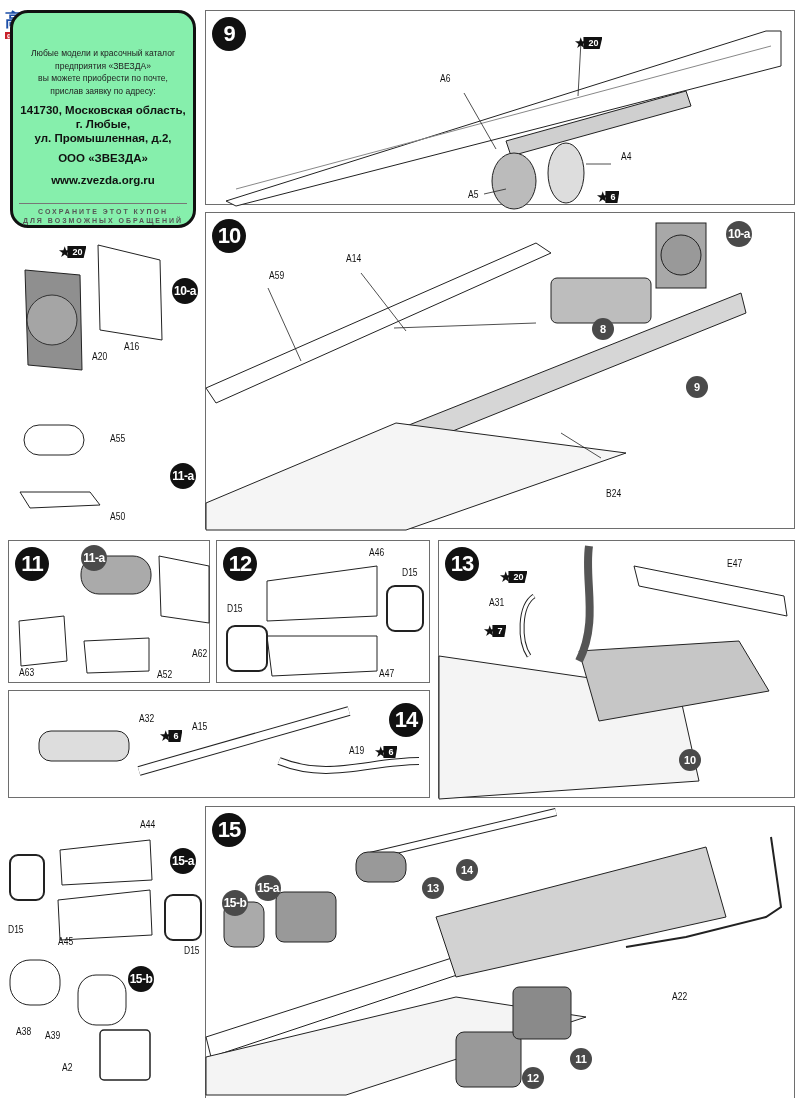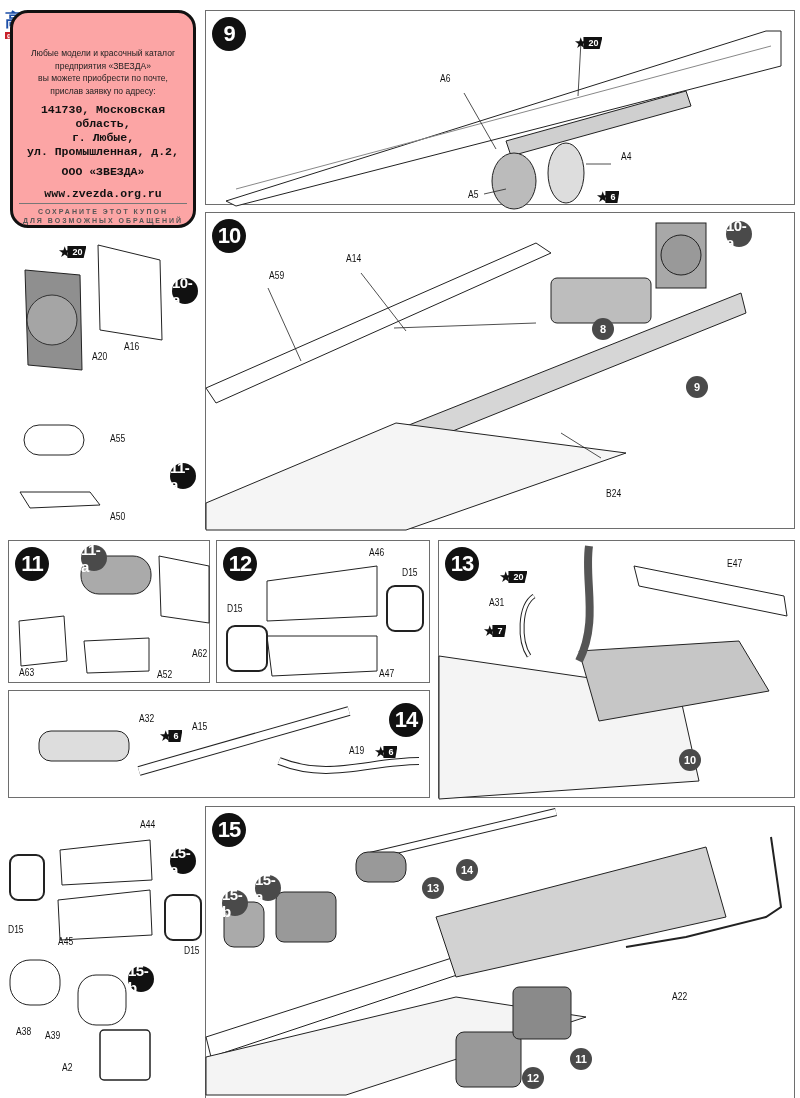--- a/index.html
+++ b/index.html
@@ -3,36 +3,36 @@
 <meta charset="utf-8">
 <style>
   html, body { margin: 0; padding: 0; background: #ffffff; }
   body { width: 800px; height: 1098px; position: relative; overflow: hidden;
          font-family: "Liberation Sans", sans-serif; color: #111; }
   .panel { position: absolute; border: 1.5px solid #6e6e6e; background: #fff; box-sizing: border-box; }
   .step { position: absolute; width: 34px; height: 34px; border-radius: 50%; background: #111;
           color: #fff; font-weight: bold; font-size: 22px; display: flex; align-items: center;
           justify-content: center; letter-spacing: -1px; font-family: "Liberation Sans", sans-serif; }
   .sub { position: absolute; width: 26px; height: 26px; border-radius: 50%; background: #111; color: #fff;
-         font-weight: bold; font-size: 15px; display: flex; align-items: center; justify-content: center;
+         font-weight: bold; font-size: 12px; display: flex; align-items: center; justify-content: center;
          letter-spacing: -0.5px; }
   .sub.gray { background: #4a4a4a; }
   .ref { position: absolute; width: 22px; height: 22px; border-radius: 50%; background: #4a4a4a; color: #fff;
          font-weight: bold; font-size: 11px; display: flex; align-items: center; justify-content: center; }
   .lbl { position: absolute; font-size: 10px; color: #111; font-family: "Liberation Sans", sans-serif;
          transform: scaleX(0.85); transform-origin: left top; white-space: nowrap; }
   .flag { position: absolute; height: 12px; display: flex; align-items: center; }
   .flag .star { color: #111; font-size: 15px; line-height: 12px; margin-right: -4px; }
   .flag .num { background: #111; color: #fff; font-size: 9px; font-weight: bold; padding: 0 4px 0 5px;
                height: 12px; line-height: 12px; clip-path: polygon(0 0, 100% 0, 85% 100%, 0 100%); }
   svg.draw { position: absolute; left: 0; top: 0; overflow: visible; }
   .coupon { position: absolute; left: 10px; top: 10px; width: 186px; height: 218px; border: 3px solid #111;
-            border-radius: 18px; box-sizing: border-box; text-align: center; background: #fca5a5; }
+            border-radius: 18px; box-sizing: border-box; text-align: center; background: #86efac; }
   .coupon .small { font-size: 9.5px; line-height: 12.5px; color: #222; transform: scaleX(0.9); }
-  .coupon .big { font-size: 11.5px; font-weight: bold; line-height: 14px; color: #111; font-family: Liberation Mono, monospace; }
+  .coupon .big { font-size: 11.5px; font-weight: bold; line-height: 14px; color: #111; }
   .coupon .sep { position: absolute; left: 6px; right: 6px; top: 190px; border-top: 1.5px solid #777; }
   .coupon .foot { position: absolute; left: 0; right: 0; top: 194px; font-size: 7px; letter-spacing: 2px;
                   color: #555; font-weight: bold; line-height: 9px; }
   .wm { position: absolute; left: 5px; top: 8px; width: 62px; height: 30px; }
   .wm .cn { font-size: 18px; font-weight: bold; color: #1d4fa8; letter-spacing: 2px; }
   .wm .en { font-size: 7px; color: #fff; background: #c8202a; padding: 0 2px; font-weight: bold; }
 </style>
 </head>
 <body>
 

